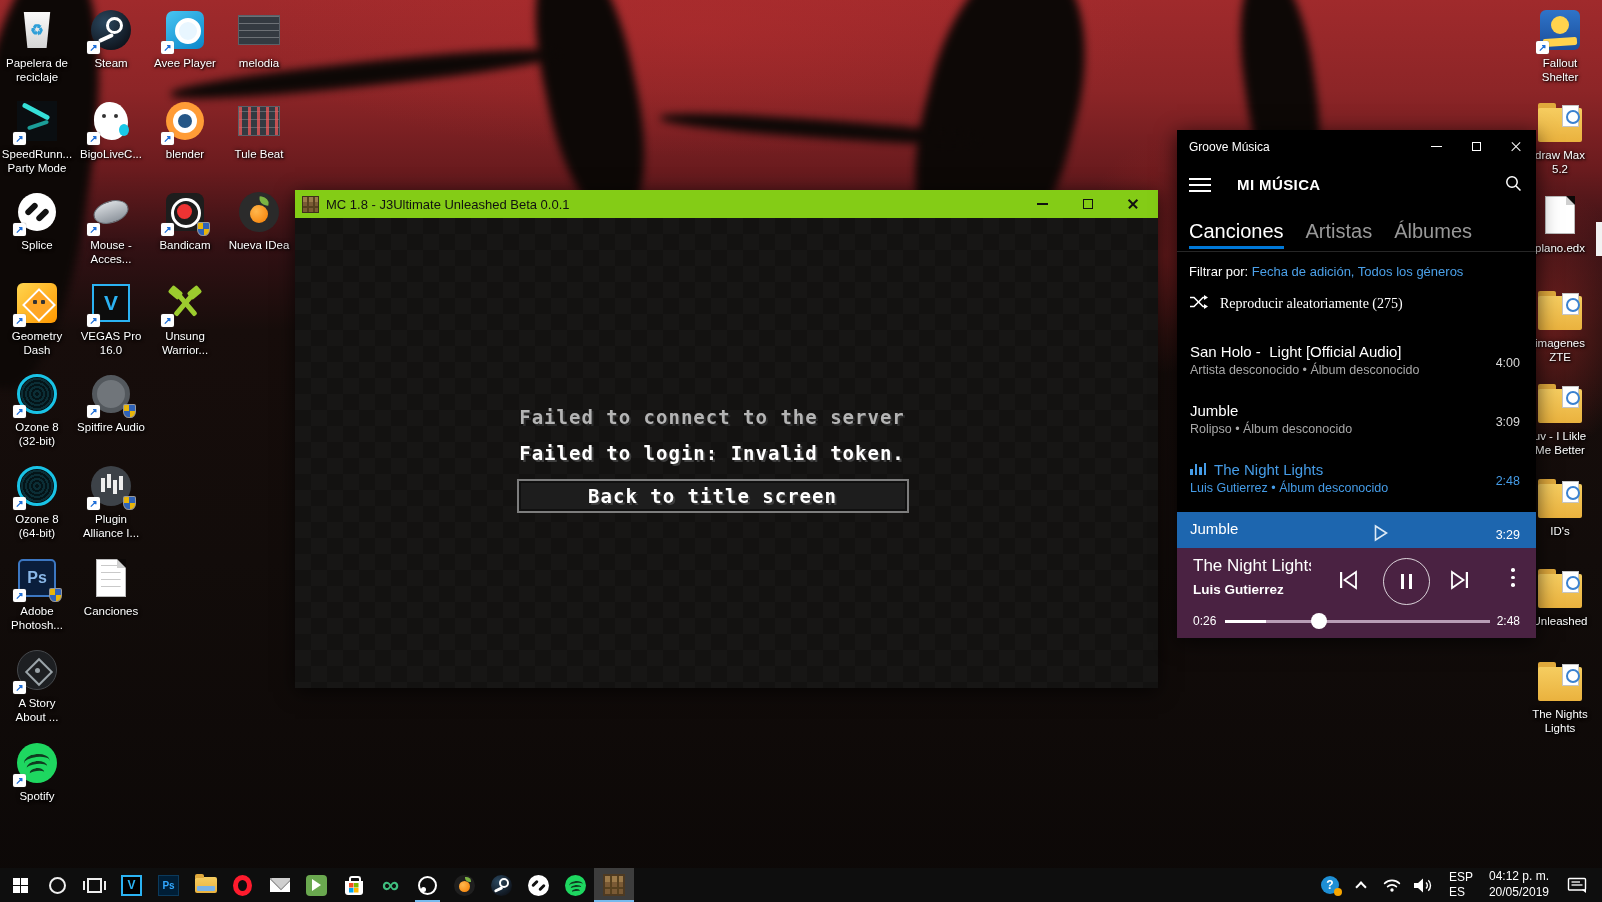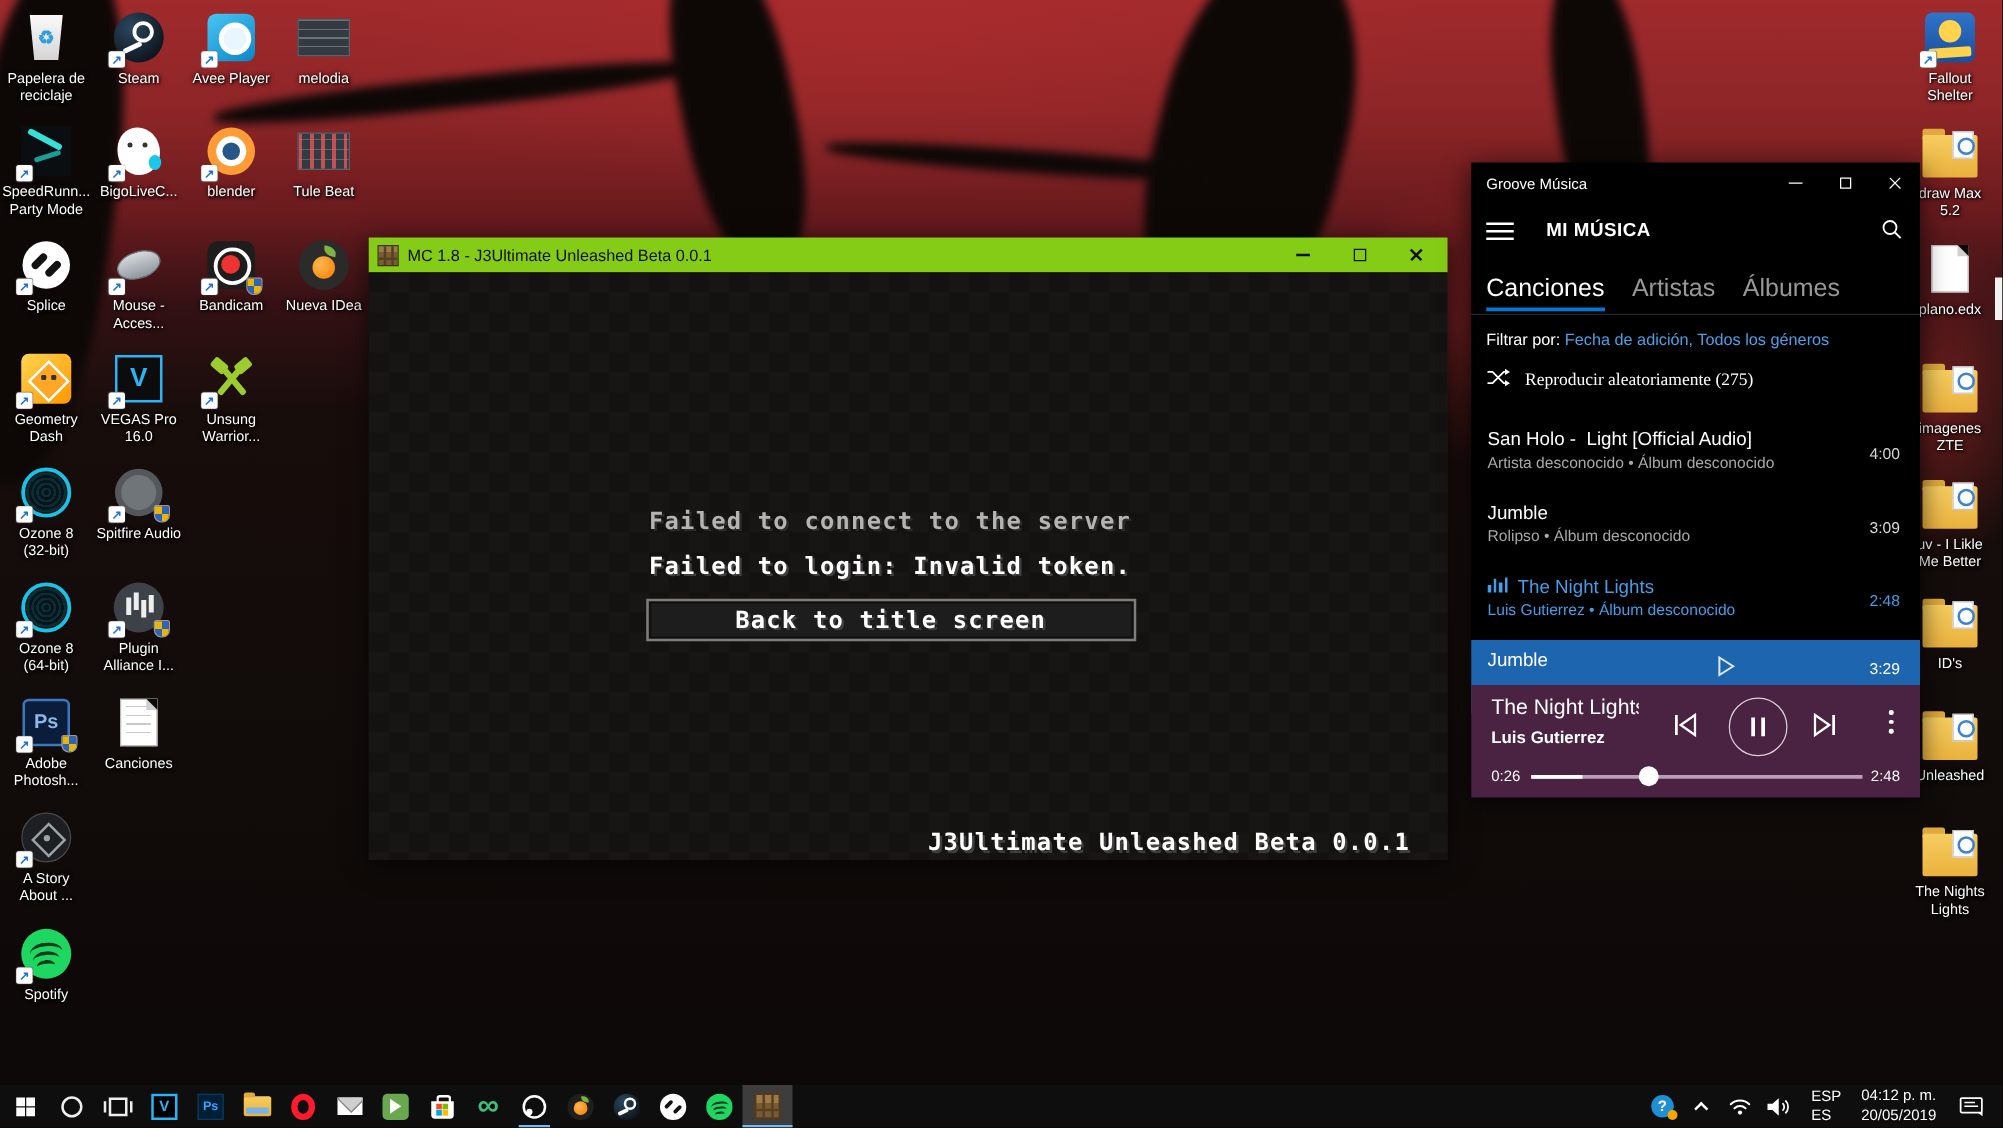--- a/index.html
+++ b/index.html
@@ -502,21 +502,20 @@
           </span>
         <span class="mc-btn">
             <span class="g-close"></span>
           </span>
       </span>
     </div>
     <div class="mc-body">
       <div class="mc-center mc-line2 mcfont" style="position:absolute">Failed to login: Invalid token.</div>
       <div class="mc-center mc-line1 mcfont" style="position:absolute">Failed to connect to the server</div>
       <div class="mc-button mcfont">Back to title screen</div>
-      <div class="mc-version mcfont">J3Ultimate Unleashed Beta 0.0.1</div>
     </div>
   </div>
 
   <div class="groove">
     <div class="gv-titlebar">
       <span class="gv-title">Groove Música</span>
       <span class="gv-btns">
         <span class="gv-btn">
             <span class="g-min"></span>
           </span>

